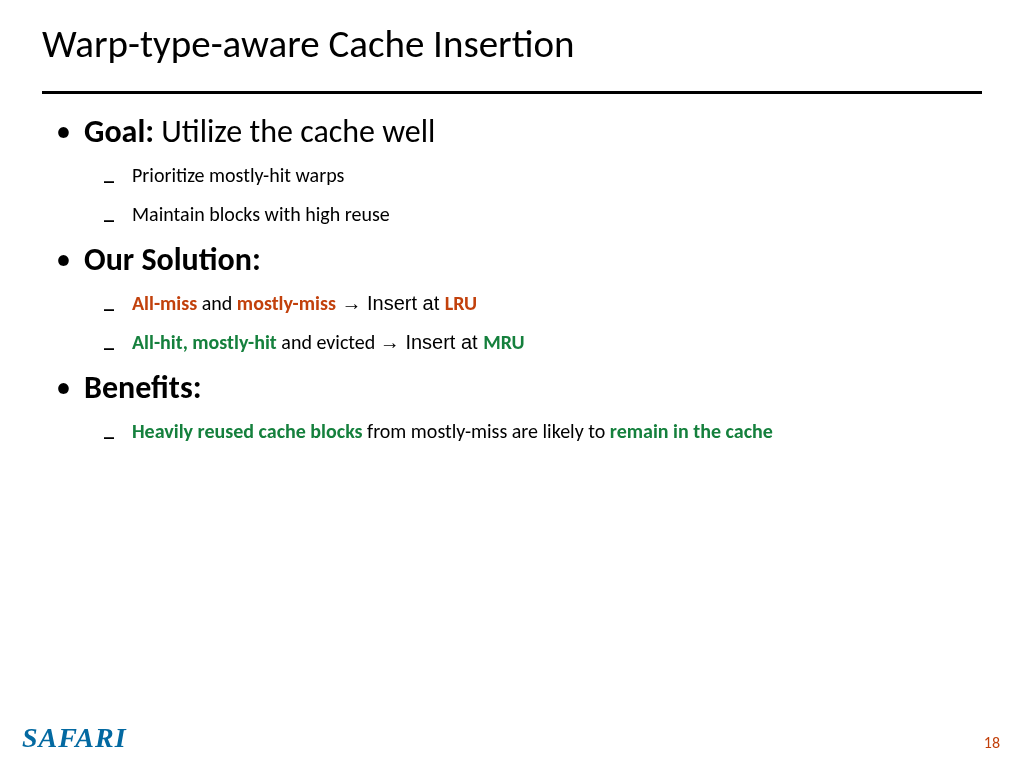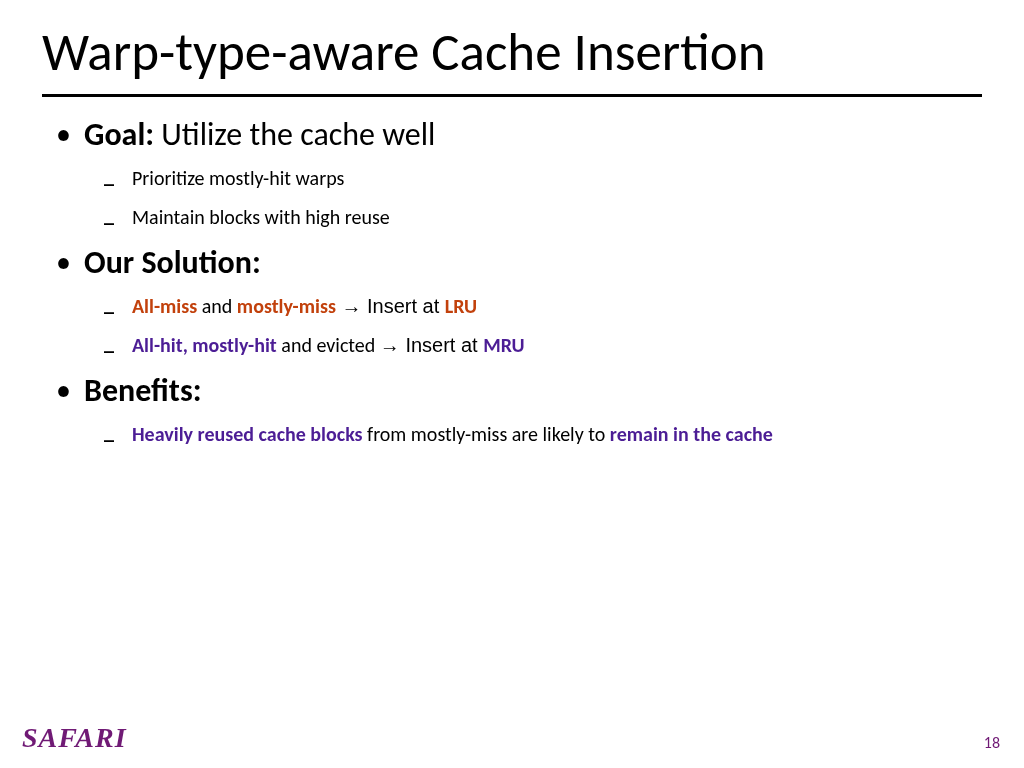--- a/index.html
+++ b/index.html
@@ -9,24 +9,24 @@
     background: #fff;
     font-family: Calibri, "Segoe UI", Arial, sans-serif;
     color: #000;
     position: relative;
     overflow: hidden;
   }
   .slide {
     padding: 20px 42px 0 42px;
   }
   .title {
-    font-size: 53px;
+    font-size: 39px;
     font-weight: 400;
     letter-spacing: 0px;
-    margin-bottom: 10px;
+    margin-bottom: 24px;
   }
   .rule {
     border: none;
     border-top: 3px solid #000;
     margin-bottom: 18px;
     width: 100%;
   }
   ul.l1 {
     list-style: none;
     padding-left: 0;
@@ -64,37 +64,37 @@
   ul.l2 > li::before {
     content: "–";
     position: absolute;
     left: 18px;
     top: 0;
     font-size: 28px;
     color: #000;
   }
   .b { font-weight: 700; }
   .red { color: #c2410c; }
-  .blue { color: #4c1d95; }
+  .blue { color: #15803d; }
   .footer-logo {
     position: absolute;
     left: 22px;
     bottom: 14px;
     font-family: Georgia, "Times New Roman", serif;
     font-style: italic;
     font-weight: 700;
-    color: #701a75;
+    color: #0369a1;
     font-size: 28px;
     letter-spacing: 1px;
   }
   .page-num {
     position: absolute;
     right: 24px;
     bottom: 16px;
-    color: #701a75;
+    color: #c2410c;
     font-size: 16px;
   }
   .arrow { font-family: "Segoe UI Symbol", Arial, sans-serif; }
 </style>
 </head>
 <body>
 
 <div class="slide">
   <h1 class="title">Warp-type-aware Cache Insertion</h1>
   <hr class="rule">

